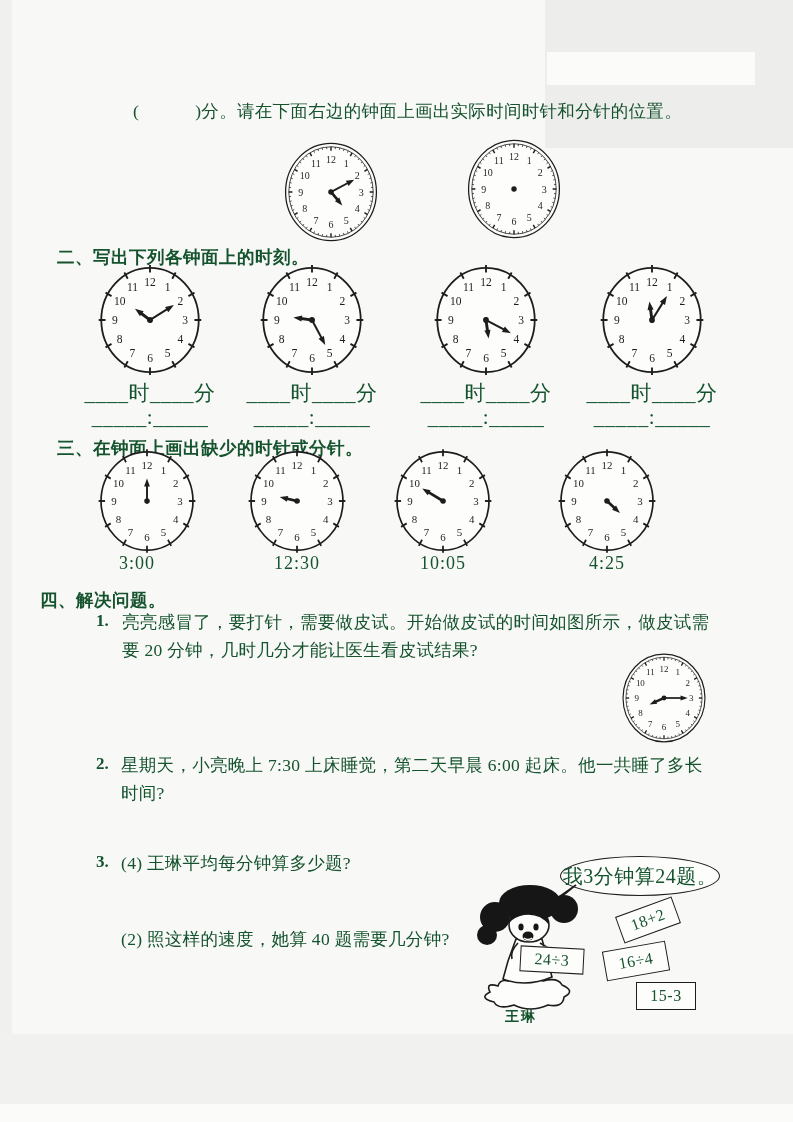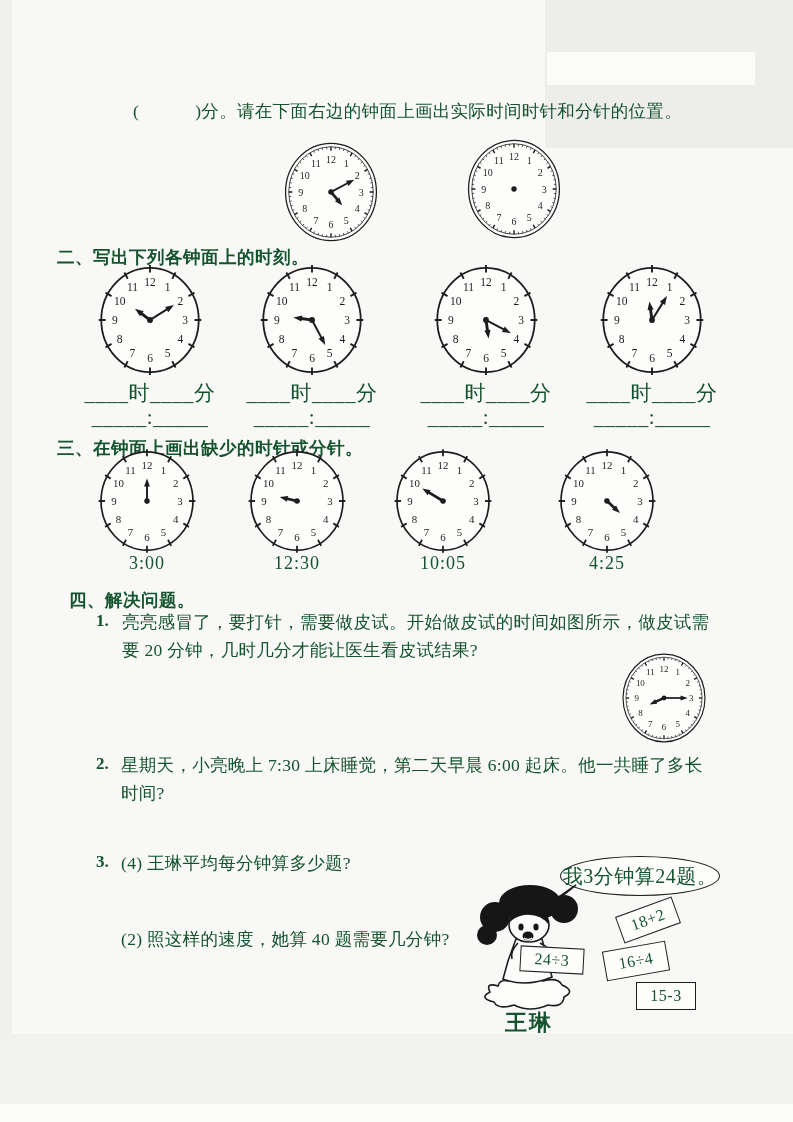--- a/index.html
+++ b/index.html
@@ -19,21 +19,21 @@
   .card{
     position:absolute;display:flex;align-items:center;justify-content:center;
     background:#fdfdfc;border:1.7px solid #1d1d1d;font-size:16px;letter-spacing:.5px;
   }
   .bubble{
     position:absolute;left:560px;top:856px;width:158px;height:38px;
     border:1.8px solid #1d1d1d;border-radius:50%;background:#fdfdfc;
     display:flex;align-items:center;justify-content:center;
     font-size:20px;font-weight:400;letter-spacing:.5px;
   }
-  .caption{position:absolute;font-size:22px;font-weight:700;letter-spacing:2px;}
+  .caption{position:absolute;font-size:14px;font-weight:700;letter-spacing:2px;}
 </style>
 </head>
 <body>
 
 <div id="sheet">
 
   <div class="patch" style="left:0;top:0;width:12px;height:1122px;background:#f0f0ee;"></div>
   <div class="patch" style="left:545px;top:0;width:248px;height:148px;background:#ededeb;"></div>
   <div class="patch" style="left:547px;top:52px;width:208px;height:33px;background:#fbfbfa;"></div>
   <div class="patch" style="left:0;top:1034px;width:793px;height:70px;background:#f1f1ef;"></div>
@@ -503,26 +503,26 @@
         <text x="-35.5" y="-22.5" text-anchor="middle" dominant-baseline="central" font-size="13.5" fill="#1d1d1d" font-family="&quot;Liberation Serif&quot;, serif">10</text>
         <text x="-20.5" y="-39.0" text-anchor="middle" dominant-baseline="central" font-size="13.5" fill="#1d1d1d" font-family="&quot;Liberation Serif&quot;, serif">11</text>
         <text x="-0.0" y="-45.0" text-anchor="middle" dominant-baseline="central" font-size="13.5" fill="#1d1d1d" font-family="&quot;Liberation Serif&quot;, serif">12</text>
         <g transform="rotate(133)" fill="#1d1d1d" stroke="#1d1d1d">
           <line x1="0" y1="3" x2="0" y2="-15" stroke-width="3.4"></line>
           <polygon points="0,-22 -3.6,-12 3.6,-12" stroke="none"></polygon>
         </g>
         <circle cx="0" cy="0" r="3.4" fill="#1d1d1d"></circle>
       </svg></div>
 
-  <div class="tlabel" style="left:97px;top:553px;width:100px;">3:00</div>
+  <div class="tlabel" style="left:87px;top:553px;width:100px;">3:00</div>
   <div class="tlabel" style="left:247px;top:553px;width:100px;">12:30</div>
   <div class="tlabel" style="left:393px;top:553px;width:100px;">10:05</div>
   <div class="tlabel" style="left:557px;top:553px;width:100px;">4:25</div>
 
-  <div class="hdr" style="left:69px;top:588px;">四、解决问题。</div>
+  <div class="hdr" style="left:40px;top:588px;">四、解决问题。</div>
 
   <div class="qno" style="left:96px;top:611px;">1.</div>
   <div class="txt" style="left:122px;top:611px;">亮亮感冒了，要打针，需要做皮试。开始做皮试的时间如图所示，做皮试需</div>
   <div class="txt" style="left:122px;top:639px;">要 20 分钟，几时几分才能让医生看皮试结果?</div>
   <div class="clock" style="left:618px;top:652px;width:92px;height:92px;"><svg viewBox="-62 -64 124 128" width="100%" height="100%">
         <ellipse cx="0" cy="0" rx="57" ry="61" fill="#fdfdfc" stroke="#1d1d1d" stroke-width="1.6"></ellipse>
         <ellipse cx="0" cy="0" rx="53" ry="56.8" fill="none" stroke="#1d1d1d" stroke-width="1"></ellipse>
         <g transform="scale(1,1.07)" stroke="#1d1d1d">
           <line x1="0.0" y1="-48.5" x2="0.0" y2="-53.0" stroke-width="1.8"></line>
           <line x1="5.3" y1="-50.2" x2="5.5" y2="-52.7" stroke-width="0.9"></line>

